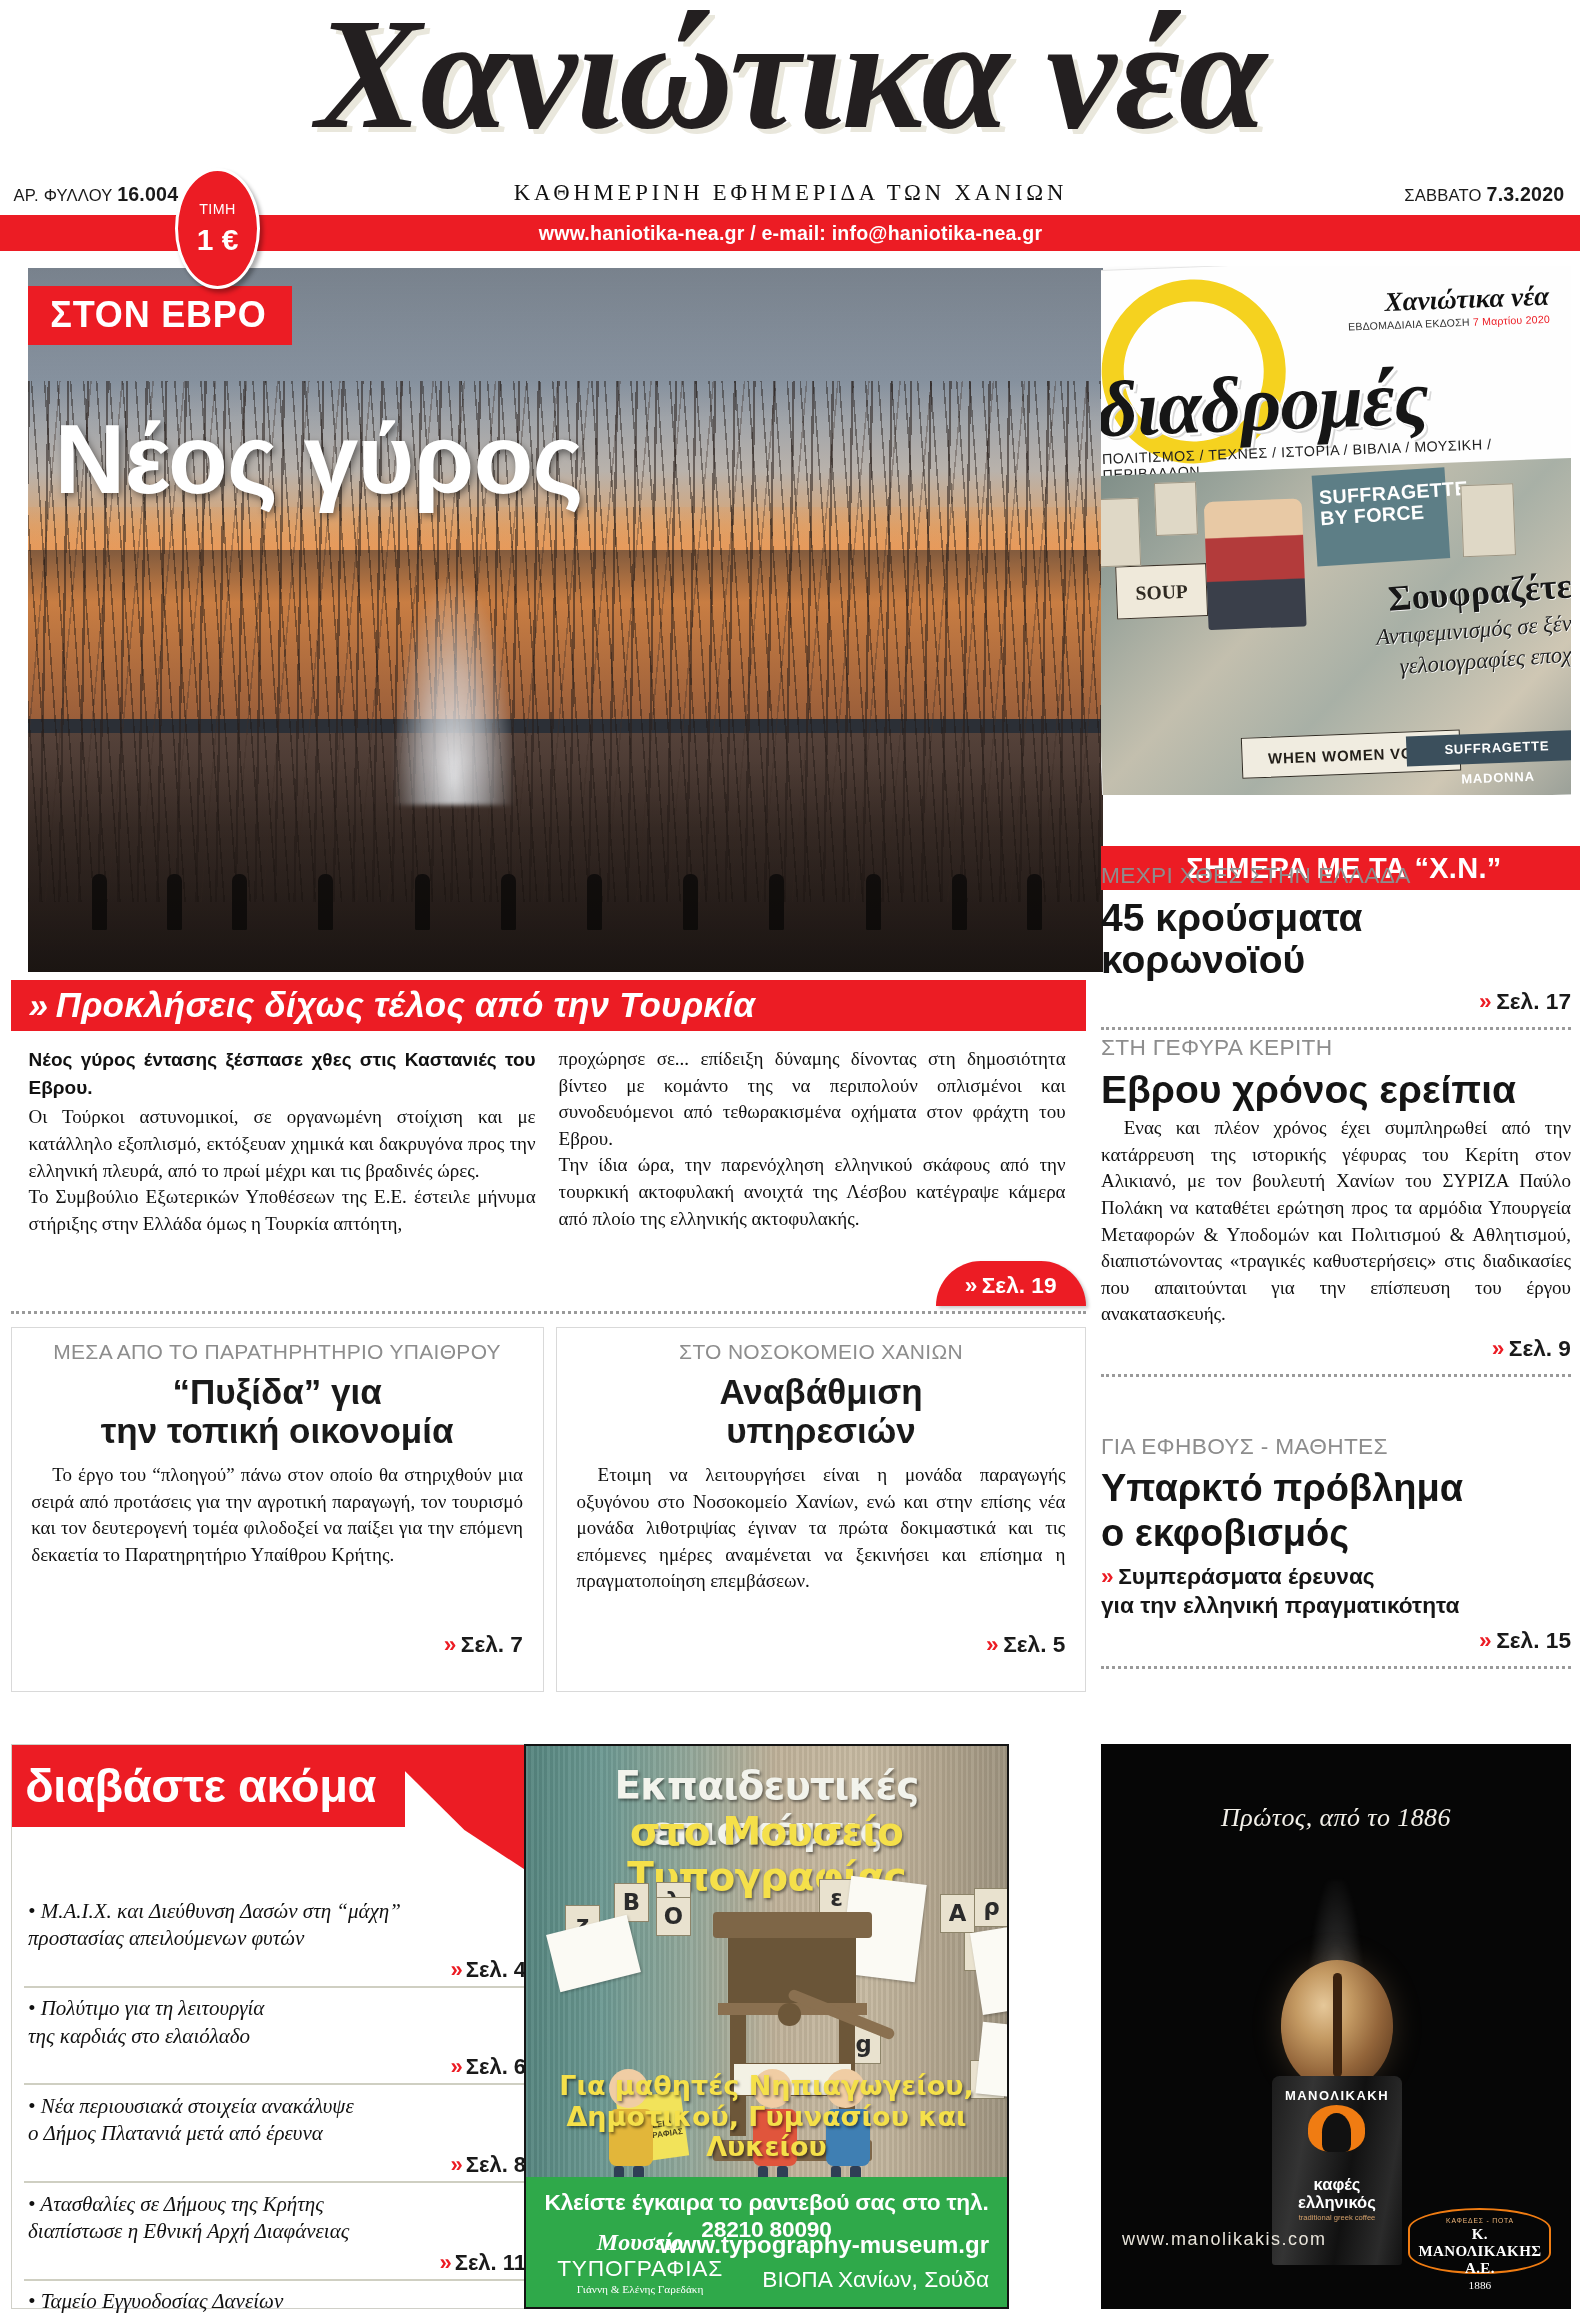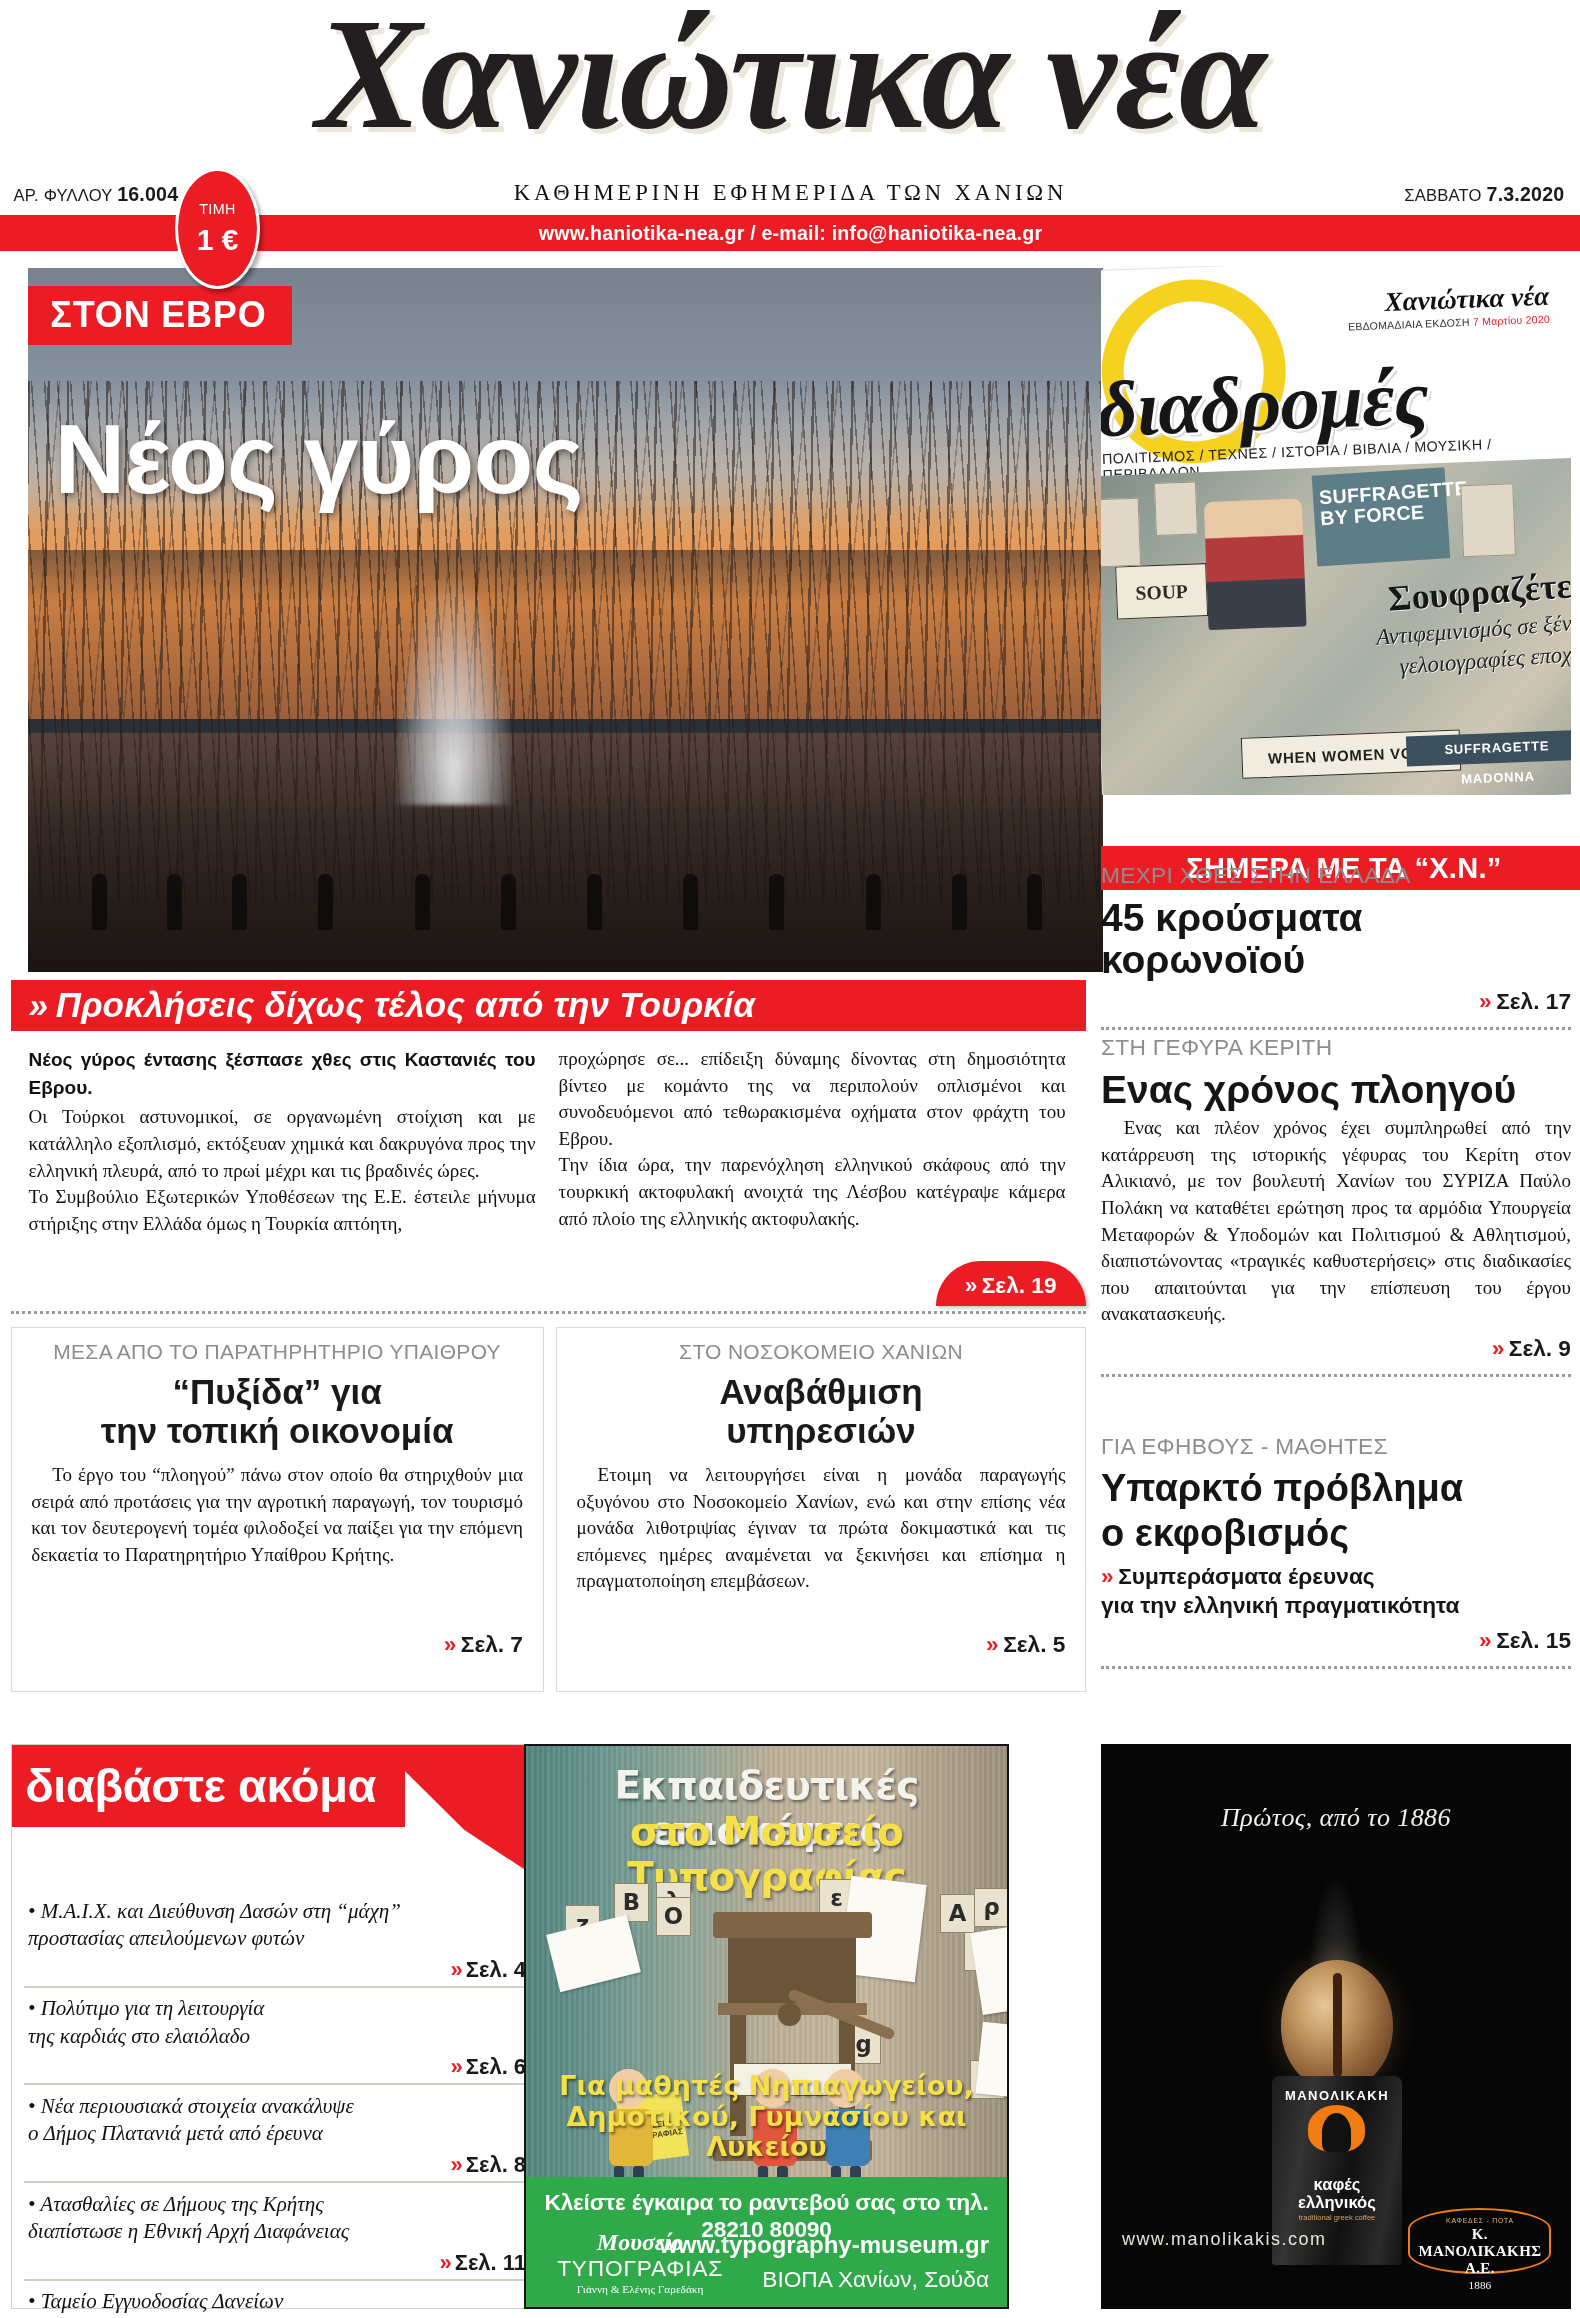--- a/index.html
+++ b/index.html
@@ -672,21 +672,21 @@
     <div class="ovl">ΜΕΧΡΙ ΧΘΕΣ ΣΤΗΝ ΕΛΛΑΔΑ</div>
     <div class="ttl">45 κρούσματα κορωνοϊού</div>
     <div class="sel">
       <span class="chev">»</span><span>Σελ. 17</span>
     </div>
     <div class="dot"></div>
   </div>
 
   <div class="side" style="top:1034px;">
     <div class="ovl">ΣΤΗ ΓΕΦΥΡΑ ΚΕΡΙΤΗ</div>
-    <div class="ttl">Ενας χρόνος πλοηγού</div>
+    <div class="ttl">Εβρου χρόνος ερείπια</div>
     <div class="body">Ενας και πλέον χρόνος έχει συμπληρωθεί από την κατάρρευση της ιστορικής γέφυρας του Κερίτη στον Αλικιανό, με τον βουλευτή Χανίων του ΣΥΡΙΖΑ Παύλο Πολάκη να καταθέτει ερώτηση προς τα αρμόδια Υπουργεία Μεταφορών &amp; Υποδομών και Πολιτισμού &amp; Αθλητισμού, διαπιστώνοντας «τραγικές καθυστερήσεις» στις διαδικασίες που απαιτούνται για την επίσπευση του έργου ανακατασκευής.</div>
     <div class="sel">
       <span class="chev">»</span><span>Σελ. 9</span>
     </div>
     <div class="dot"></div>
   </div>
 
   <div class="side" style="top:1433px;">
     <div class="ovl">ΓΙΑ ΕΦΗΒΟΥΣ - ΜΑΘΗΤΕΣ</div>
     <div class="ttl sm">Υπαρκτό πρόβλημα</div>

